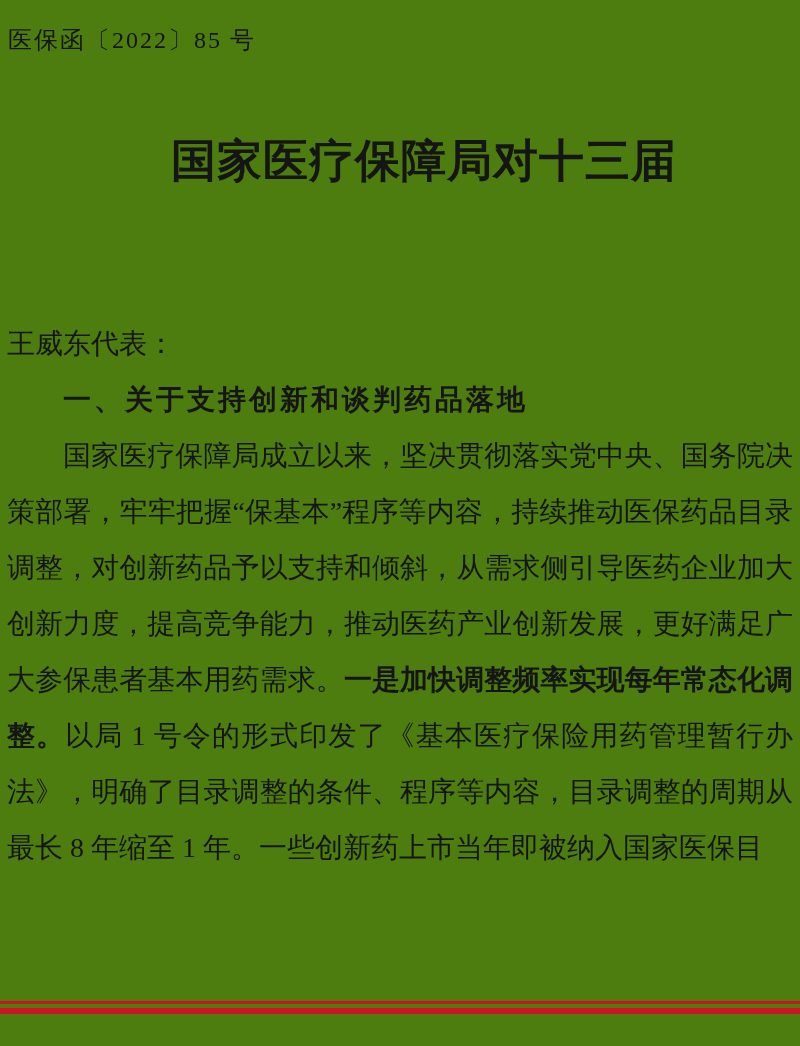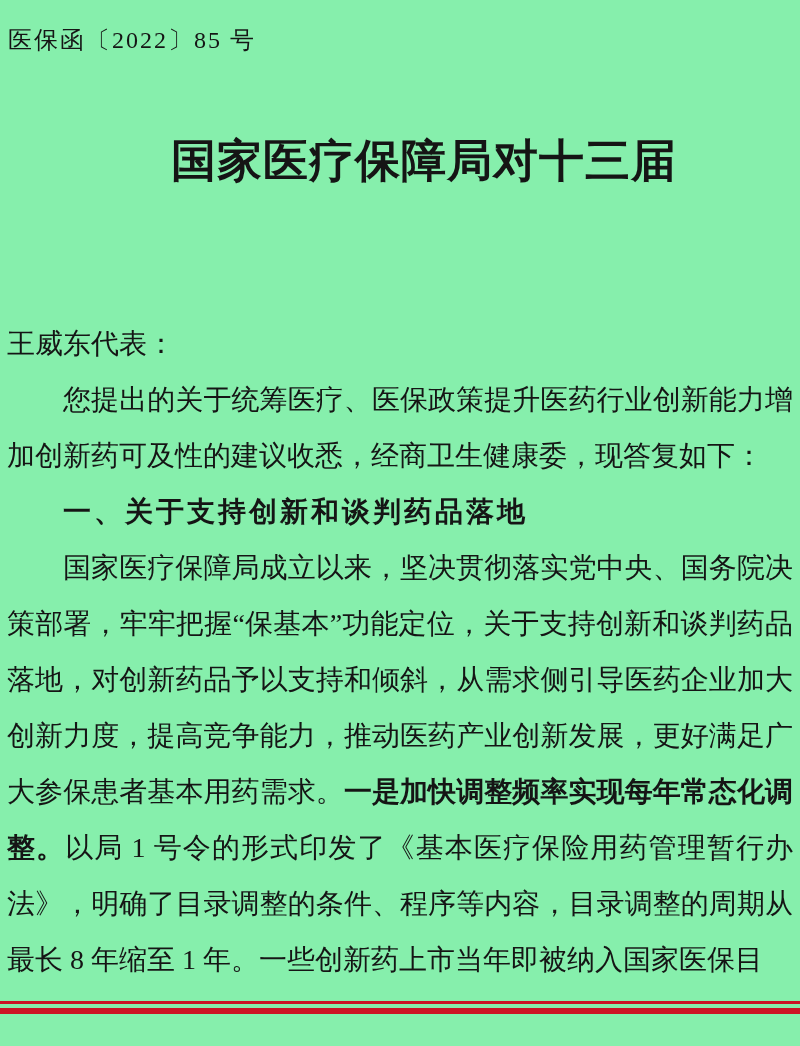--- a/index.html
+++ b/index.html
@@ -4,21 +4,21 @@
 <style>
   html, body {
     margin: 0;
     padding: 0;
     background: #ffffff;
   }
   .page {
     position: relative;
     width: 800px;
     height: 1046px;
-    background: #86efac;
+    background: #4d7c0f;
     color: #151515;
     font-family: "Liberation Serif", "DejaVu Serif", serif;
     overflow: hidden;
   }
   .doc-number {
     position: absolute;
     top: 24px;
     left: 8px;
     font-size: 24px;
     letter-spacing: 2px;
@@ -94,23 +94,22 @@
 
   <div class="doc-number">医保函〔2022〕85 号</div>
 
   <h1 class="title">
     <span class="title-line">国家医疗保障局对十三届</span>
   </h1>
 
   <div class="body-text">
     <p class="salutation">王威东代表：</p>
 
-    <p class="para indent">您提出的关于统筹医疗、医保政策提升医药行业创新能力增加创新药可及性的建议收悉，经商卫生健康委，现答复如下：</p>
 
     <p class="section-heading indent">一、关于支持创新和谈判药品落地</p>
 
-    <p class="para indent"><span>国家医疗保障局成立以来，坚决贯彻落实党中央、国务院决策部署，牢牢把握“保基本”功能定位，关于支持创新和谈判药品落地，对创新药品予以支持和倾斜，从需求侧引导医药企业加大创新力度，提高竞争能力，推动医药产业创新发展，更好满足广大参保患者基本用药需求。</span><span class="bold-run">一是加快调整频率实现每年常态化调整。</span><span>以局 1 号令的形式印发了《基本医疗保险用药管理暂行办法》，明确了目录调整的条件、程序等内容，目录调整的周期从最长 8 年缩至 1 年。一些创新药上市当年即被纳入国家医保目</span></p>
+    <p class="para indent"><span>国家医疗保障局成立以来，坚决贯彻落实党中央、国务院决策部署，牢牢把握“保基本”程序等内容，持续推动医保药品目录调整，对创新药品予以支持和倾斜，从需求侧引导医药企业加大创新力度，提高竞争能力，推动医药产业创新发展，更好满足广大参保患者基本用药需求。</span><span class="bold-run">一是加快调整频率实现每年常态化调整。</span><span>以局 1 号令的形式印发了《基本医疗保险用药管理暂行办法》，明确了目录调整的条件、程序等内容，目录调整的周期从最长 8 年缩至 1 年。一些创新药上市当年即被纳入国家医保目</span></p>
   </div>
 
   <div class="divider-thin" style="background: rgb(204, 20, 36);"></div>
   <div class="divider-thick" style="background: rgb(204, 20, 36);"></div>
 
 </div>
 
 </body></html>

